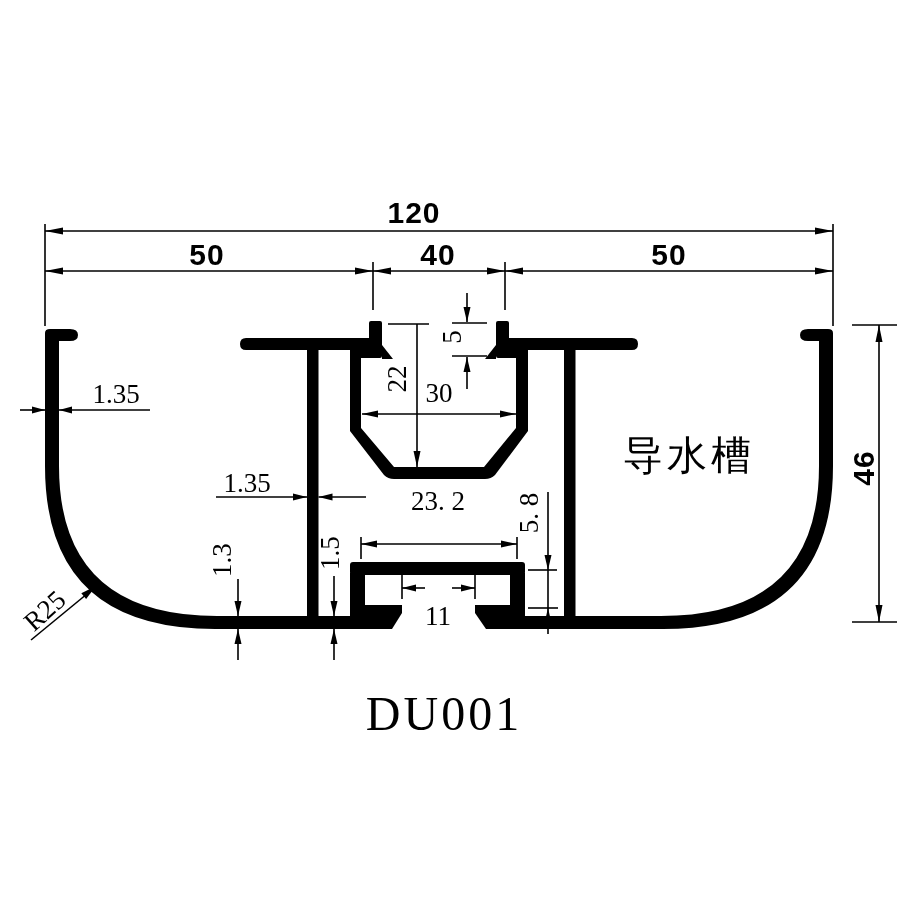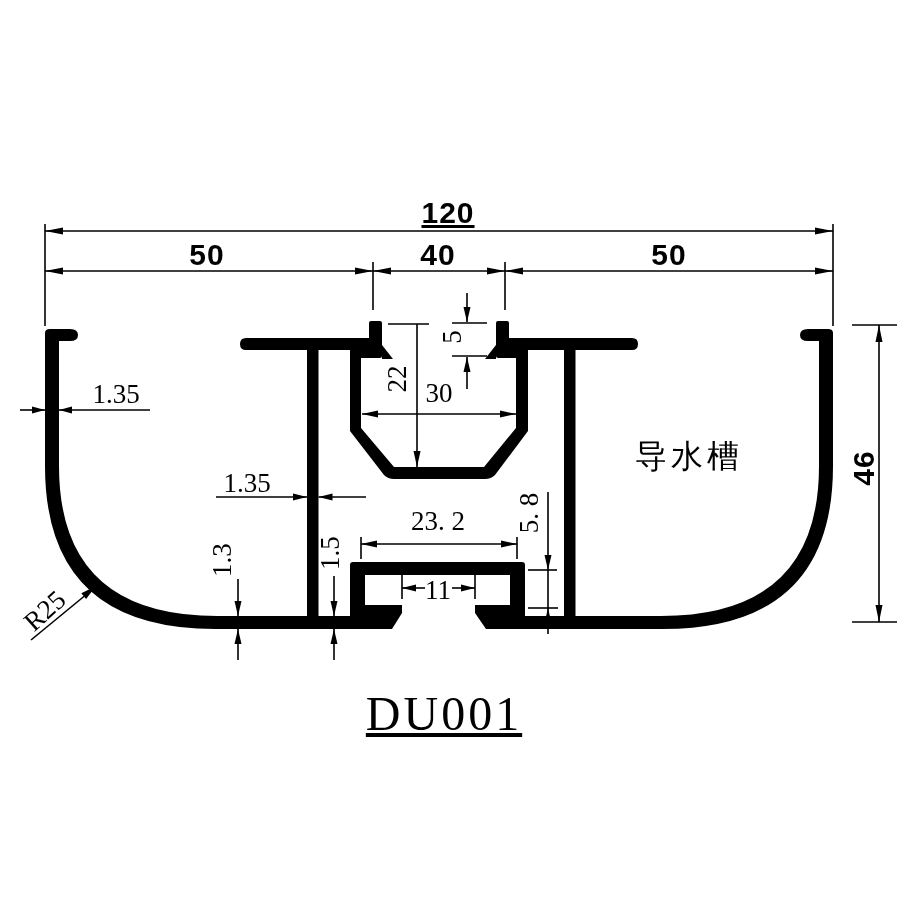--- a/index.html
+++ b/index.html
@@ -28,25 +28,24 @@
   .dim-serif{
     font-family:"Liberation Serif", serif;
     font-size:27px;
   }
   .rot90{transform:translate(-50%,-50%) rotate(-90deg);}
   .rot45{transform:translate(-50%,-50%) rotate(-42deg);}
   .part-no{
     font-family:"Liberation Serif", serif;
     font-size:48px;
     letter-spacing:3px;
-    text-decoration:underline;
   }
   .cjk{
     font-family:"Liberation Serif", serif;
-    font-size:32px;
+    font-size:40px;
     letter-spacing:4px;
   }
 </style>
 </head>
 <body>
 
 <div class="canvas">
 
   <svg width="900" height="900" viewBox="0 0 900 900">
 
@@ -179,34 +178,34 @@
       <polygon points="548,570 544.5,555 551.5,555"></polygon>
       <polygon points="548,608 544.5,623 551.5,623"></polygon>
 
       <polygon points="879,325 875.5,342 882.5,342"></polygon>
       <polygon points="879,622 875.5,605 882.5,605"></polygon>
 
       <polygon points="96,586 86.1,599.1 81.3,593.3"></polygon>
     </g>
   </svg>
 
-  <div class="lbl dim-bold" style="left:448px; top:213px;text-decoration:underline;">120</div>
+  <div class="lbl dim-bold" style="left:414px; top:213px;">120</div>
   <div class="lbl dim-bold" style="left:207px; top:255px;">50</div>
   <div class="lbl dim-bold" style="left:438px; top:255px;">40</div>
   <div class="lbl dim-bold" style="left:669px; top:255px;">50</div>
   <div class="lbl dim-bold rot90" style="left:864px; top:468px;">46</div>
 
   <div class="lbl dim-serif" style="left:116px; top:394px;">1.35</div>
   <div class="lbl dim-serif" style="left:247px; top:483px;">1.35</div>
   <div class="lbl dim-serif rot90" style="left:222px; top:560px;">1.3</div>
   <div class="lbl dim-serif rot90" style="left:330px; top:553px;">1.5</div>
   <div class="lbl dim-serif rot90" style="left:397px; top:379px;">22</div>
   <div class="lbl dim-serif" style="left:439px; top:393px;">30</div>
   <div class="lbl dim-serif rot90" style="left:452px; top:337px;">5</div>
-  <div class="lbl dim-serif" style="left:438px; top:521px;">23. 2</div>
-  <div class="lbl dim-serif" style="left:438px; top:590px;">11</div>
+  <div class="lbl dim-serif" style="left:438px; top:501px;">23. 2</div>
+  <div class="lbl dim-serif" style="left:438px; top:616px;">11</div>
   <div class="lbl dim-serif rot90" style="left:529px; top:513px;">5. 8</div>
   <div class="lbl dim-serif rot45" style="left:45px; top:611px;">R25</div>
 
   <div class="lbl cjk" style="left:689px; top:456px;">导水槽</div>
   <div class="lbl part-no" style="left:444px; top:714px;">DU001</div>
 
 </div>
 
 </body></html>

